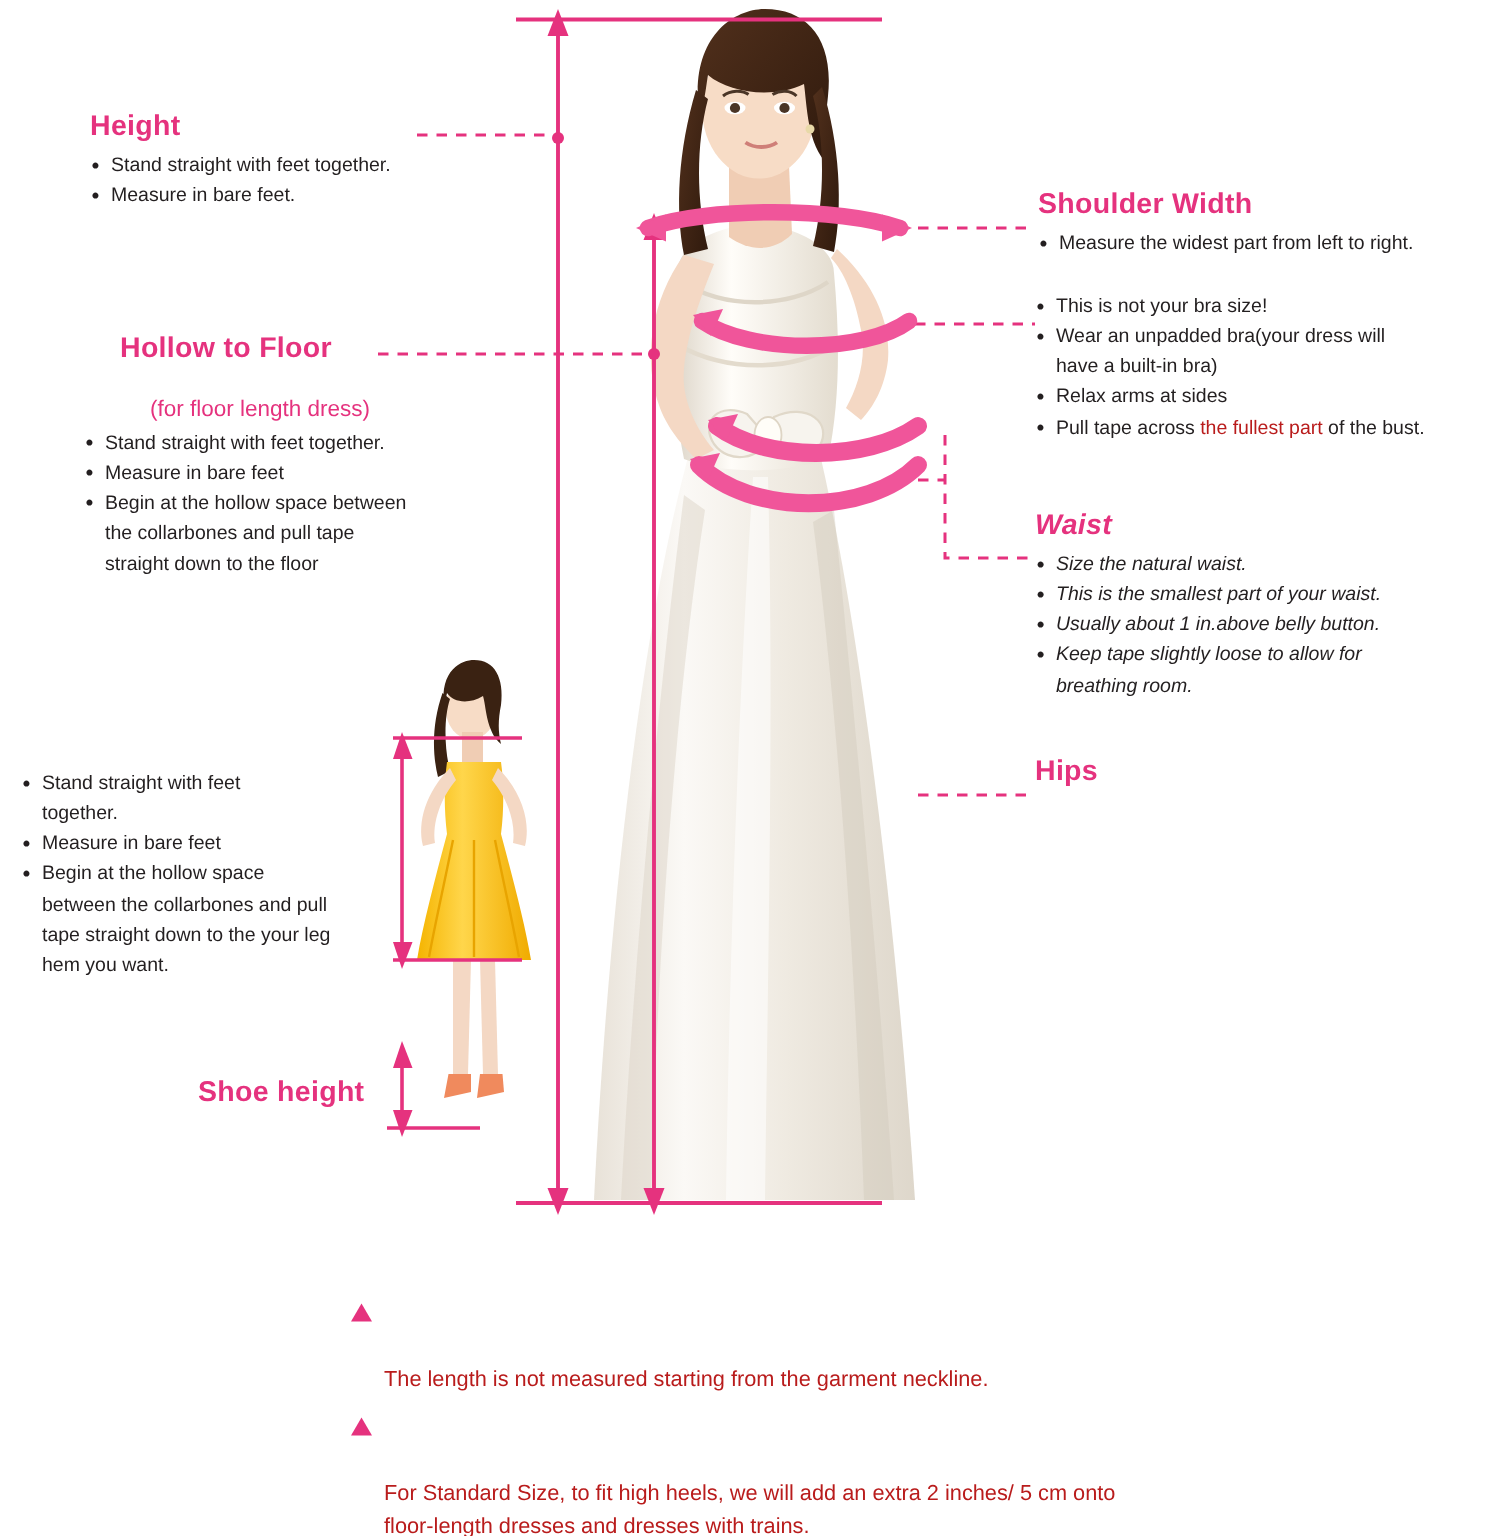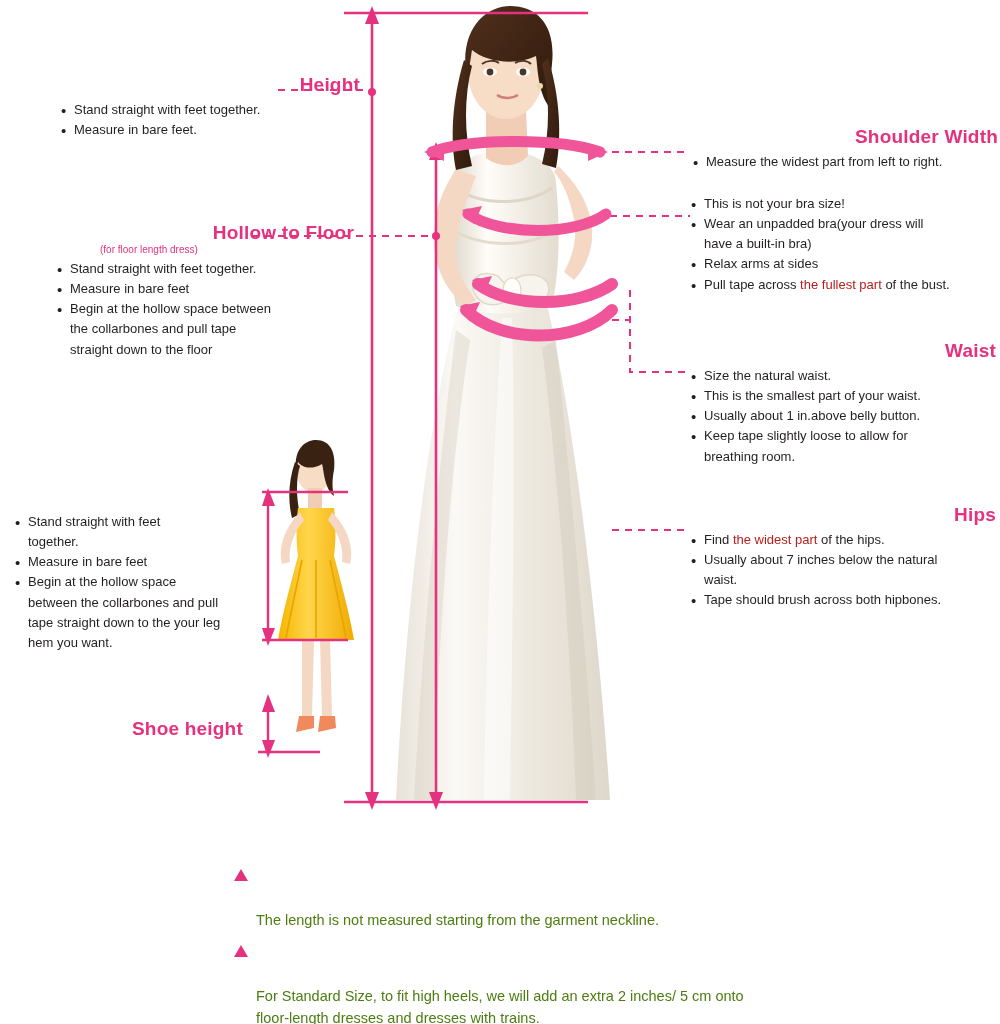--- a/index.html
+++ b/index.html
@@ -30,26 +30,26 @@
   }
 
   
   .block { position: absolute; }
   .heading {
     color: #e5327e;
     font-weight: bold;
     font-size: 19px;
     letter-spacing: .2px;
     white-space: nowrap;
-    text-align: right;
   }
   .subheading {
     color: #e5327e;
-    font-size: 10px;
+    font-size: 15px;
     white-space: nowrap;
+    margin-top: 20px;
   }
   .bullets { margin: 4px 0 0 0; padding: 0; list-style: none; }
   .bullets li {
     position: relative;
     font-size: 13px;
     line-height: 1.55;
     padding-left: 14px;
     color: #231f20;
     white-space: pre-line;
   }
@@ -63,21 +63,21 @@
   .pink-word { color: #b91c1c; }
 
   
   .notes {
     position: absolute;
     left: 232px; top: 866px;
     width: 760px;
   }
   .note {
     position: relative;
-    color: #4d7c0f;
+    color: #b91c1c;
     font-size: 14.5px;
     line-height: 1.5;
     padding-left: 24px;
     margin-bottom: 11px;
     white-space: pre-line;
   }
   .note .tri {
     position: absolute;
     left: 2px; top: 3px;
     width: 0; height: 0;
@@ -288,39 +288,33 @@
   <div class="block" style="left:690px; top:190px; width:308px;">
     <ul class="bullets">
       <li>This is not your bra size!</li>
       <li>Wear an unpadded bra(your dress will
 have a built-in bra)</li>
       <li>Relax arms at sides</li>
       <li>Pull tape across <span class="pink-word">the fullest part</span> of the bust.</li>
     </ul>
   </div>
 
-  <div class="block" style="left:690px; top:340px; width:306px;">
+  <div class="block" style="left:690px; top:340px; width:306px;font-style:italic;">
     <div class="heading">Waist</div>
     <ul class="bullets">
       <li>Size the natural waist.</li>
       <li>This is the smallest part of your waist.</li>
       <li>Usually about 1 in.above belly button.</li>
       <li>Keep tape slightly loose to allow for
 breathing room.</li>
     </ul>
   </div>
 
   <div class="block" style="left:690px; top:504px; width:306px;">
     <div class="heading">Hips</div>
-    <ul class="bullets">
-      <li>Find <span class="pink-word">the widest part</span> of the hips.</li>
-      <li>Usually about 7 inches below the natural
-waist.</li>
-      <li>Tape should brush across both hipbones.</li>
-    </ul>
   </div>
 
   <div class="notes">
     <div class="note">
       <span class="tri"></span>
       <span>The length is not measured starting from the garment neckline.</span>
     </div>
     <div class="note">
       <span class="tri"></span>
       <span>For Standard Size, to fit high heels, we will add an extra 2 inches/ 5  cm onto

